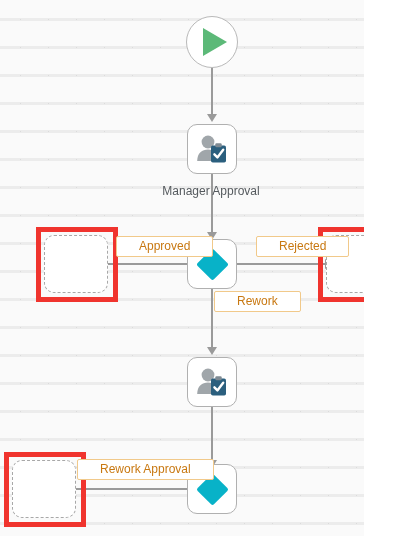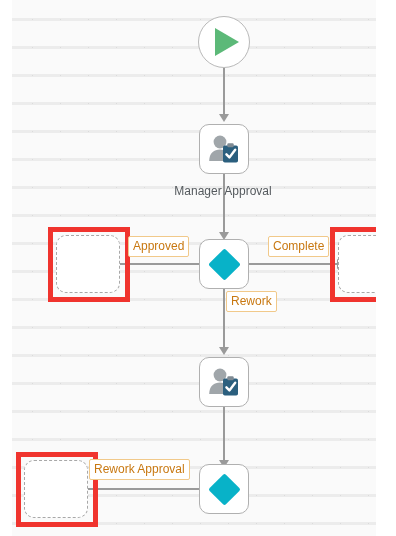--- a/index.html
+++ b/index.html
@@ -11,21 +11,20 @@
     position: relative;
     width: 364px;
     height: 536px;
     overflow: hidden;
     background-color: #fafafa;
     background-image:
       linear-gradient(to bottom, rgba(0,0,0,0.055) 0px, rgba(0,0,0,0.055) 3px, rgba(0,0,0,0) 3px);
     background-size: 28px 28px;
     background-position: 20px 18px;
     font-family: "Liberation Sans", sans-serif;
-    margin-left: 12px;
   }
   
   #grid-dots {
     position: absolute;
     inset: 0;
     background-image:
       radial-gradient(circle at 0.5px 1.5px, rgba(0,0,0,0.07) 0.7px, rgba(0,0,0,0) 0.9px);
     background-size: 28px 28px;
     background-position: 20px 18px;
     pointer-events: none;
@@ -148,21 +147,21 @@
 
   
   .edge-label {
     position: absolute;
     background: #ffffff;
     border: 1px solid #f1c98a;
     border-radius: 2px;
     color: #c87811;
     font-size: 12px;
     line-height: 15px;
-    padding: 2px 4px;
+    padding: 2px 22px;
     white-space: nowrap;
   }
 </style>
 </head>
 <body>
 
 <div id="canvas">
   <div id="grid-dots"></div>
 
   <div class="conn-v" style="left:211px; top:68px; height:48px;"></div>
@@ -223,16 +222,16 @@
   <div class="placeholder" style="left:44px; top:235px;"></div>
   <div class="redbox" style="left:36px; top:227px; width:82px; height:75px;"></div>
 
   <div class="placeholder" style="left:326px; top:235px;"></div>
   <div class="redbox" style="left:318px; top:227px; width:82px; height:75px;"></div>
 
   <div class="placeholder" style="left:12px; top:460px;"></div>
   <div class="redbox" style="left:4px; top:452px; width:82px; height:75px;"></div>
 
   <div class="edge-label" style="left:116px; top:236px;">Approved</div>
-  <div class="edge-label" style="left:256px; top:236px;">Complete</div>
+  <div class="edge-label" style="left:256px; top:236px;">Rejected</div>
   <div class="edge-label" style="left:77px; top:459px;">Rework Approval</div>
 
 </div>
 
 </body></html>

